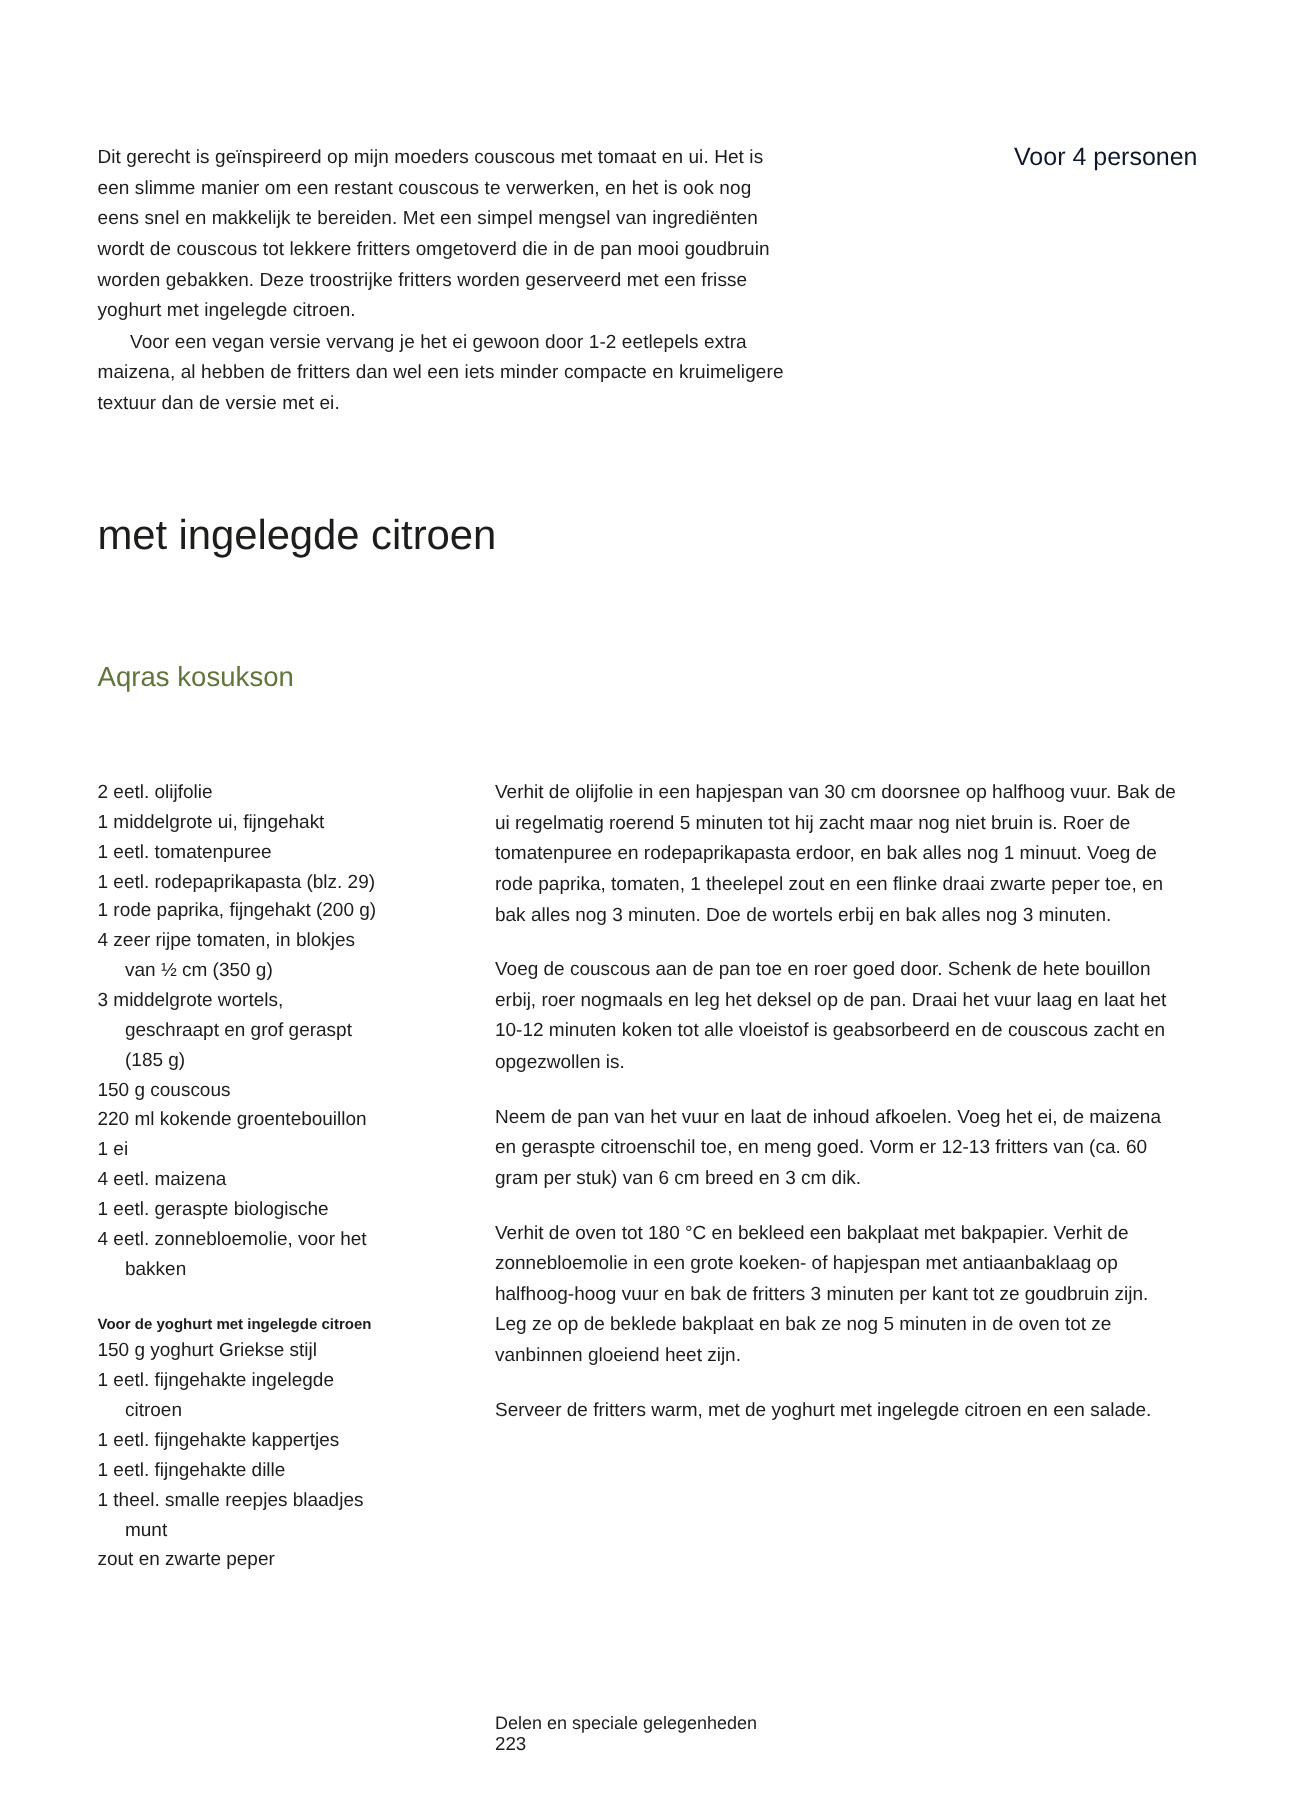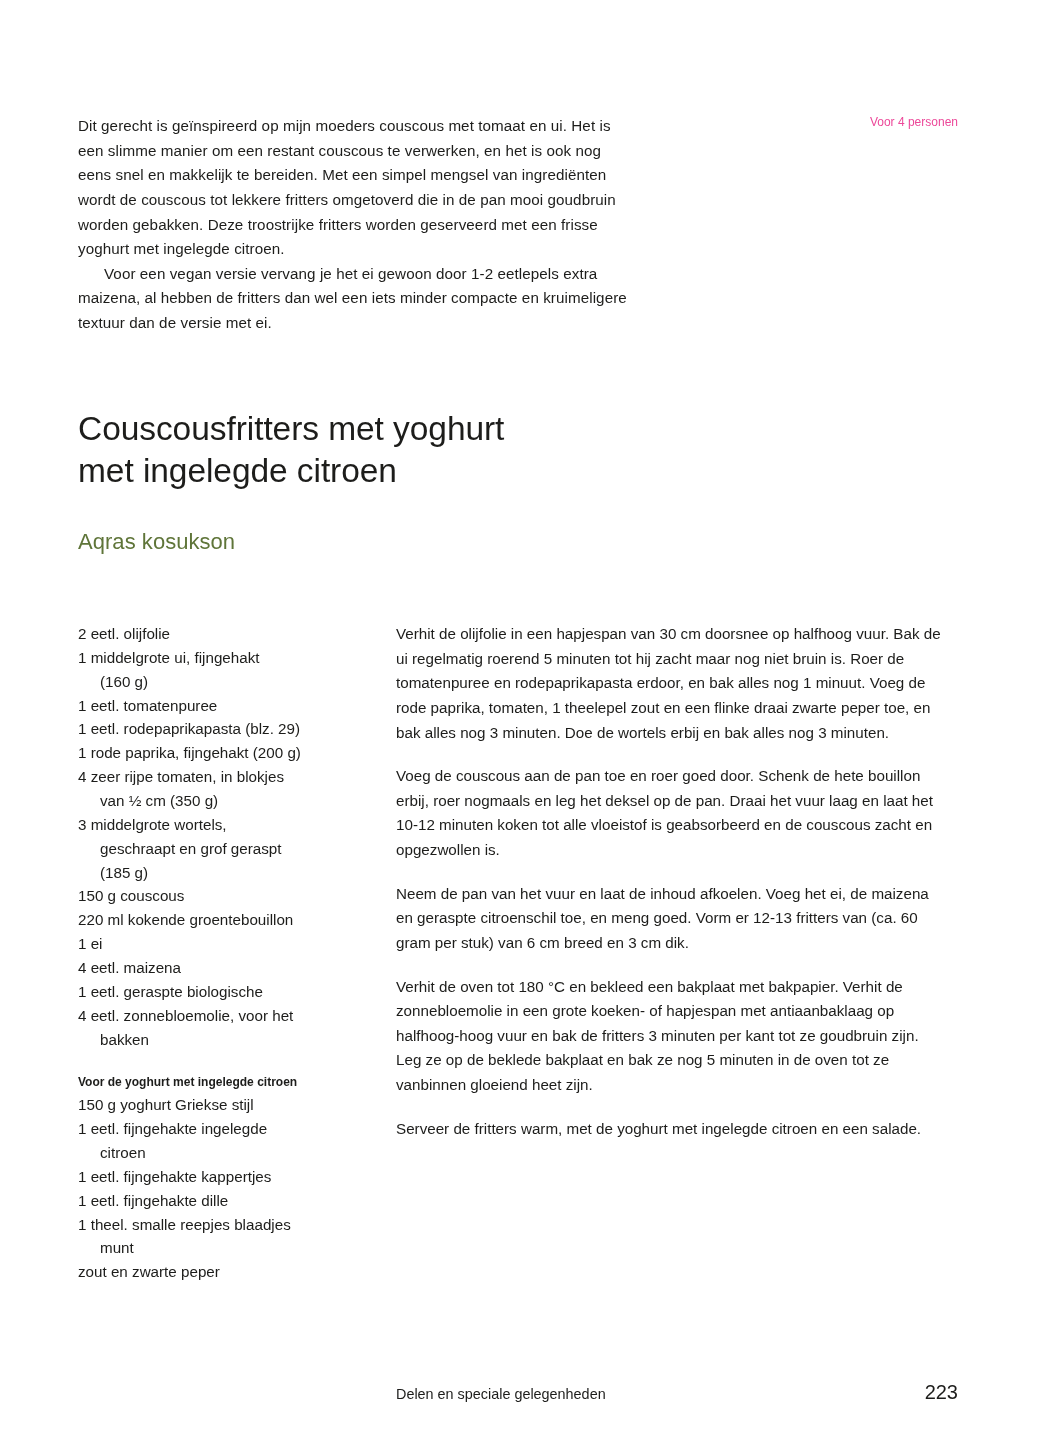--- a/index.html
+++ b/index.html
@@ -40,22 +40,22 @@
     letter-spacing: 0.005em;
   }
   .intro-text p {
     margin: 0;
   }
   .intro-text p + p {
     margin-top: 0;
     text-indent: 26px;
   }
   .serves {
-    font-size: 12px;
-    color: #ec4899;
+    font-size: 20px;
+    color: #0f172a;
     white-space: nowrap;
     padding-top: 1px;
   }
 
   
   .recipe-title {
     position: absolute;
     left: 78px;
     top: 376px;
     width: 700px;
@@ -135,54 +135,54 @@
   .footer {
     position: absolute;
     left: 78px;
     bottom: 56px;
     width: 880px;
     display: flex;
     align-items: baseline;
     justify-content: space-between;
     font-size: 14.4px;
     color: #1d1d1b;
+    flex-direction: column;
   }
   .footer-chapter {
     margin-left: 318px;
   }
   .footer-page {
-    font-size: 20px;
+    font-size: 15px;
   }
 </style>
 </head>
 <body>
 
 <div class="page">
 
   <div class="intro-row">
     <div class="intro-text">
       <p>Dit gerecht is geïnspireerd op mijn moeders couscous met tomaat en ui. Het is een slimme manier om een restant couscous te verwerken, en het is ook nog eens snel en makkelijk te bereiden. Met een simpel mengsel van ingrediënten wordt de couscous tot lekkere fritters omgetoverd die in de pan mooi goudbruin worden gebakken. Deze troostrijke fritters worden geserveerd met een frisse yoghurt met ingelegde citroen.</p>
       <p>Voor een vegan versie vervang je het ei gewoon door 1-2 eetlepels extra maizena, al hebben de fritters dan wel een iets minder compacte en kruimeligere textuur dan de versie met ei.</p>
     </div>
     <div class="serves">Voor 4 personen</div>
   </div>
 
   <div class="recipe-title">
-    <span>Couscousfritters met yoghurt</span>
     <span>met ingelegde citroen</span>
   </div>
 
   <div class="recipe-subtitle">Aqras kosukson</div>
 
   <div class="cols">
 
     <div class="col-ing">
       <ul class="ing-list">
         <li><span>2 eetl. olijfolie</span></li>
-        <li><span>1 middelgrote ui, fijngehakt</span><span class="cont">(160 g)</span></li>
+        <li><span>1 middelgrote ui, fijngehakt</span></li>
         <li><span>1 eetl. tomatenpuree</span></li>
         <li><span>1 eetl. rodepaprikapasta (blz. 29)</span></li>
         <li><span>1 rode paprika, fijngehakt (200 g)</span></li>
         <li><span>4 zeer rijpe tomaten, in blokjes</span><span class="cont">van ½ cm (350 g)</span></li>
         <li><span>3 middelgrote wortels,</span><span class="cont">geschraapt en grof geraspt</span><span class="cont">(185 g)</span></li>
         <li><span>150 g couscous</span></li>
         <li><span>220 ml kokende groentebouillon</span></li>
         <li><span>1 ei</span></li>
         <li><span>4 eetl. maizena</span></li>
         <li><span>1 eetl. geraspte biologische</span></li>

